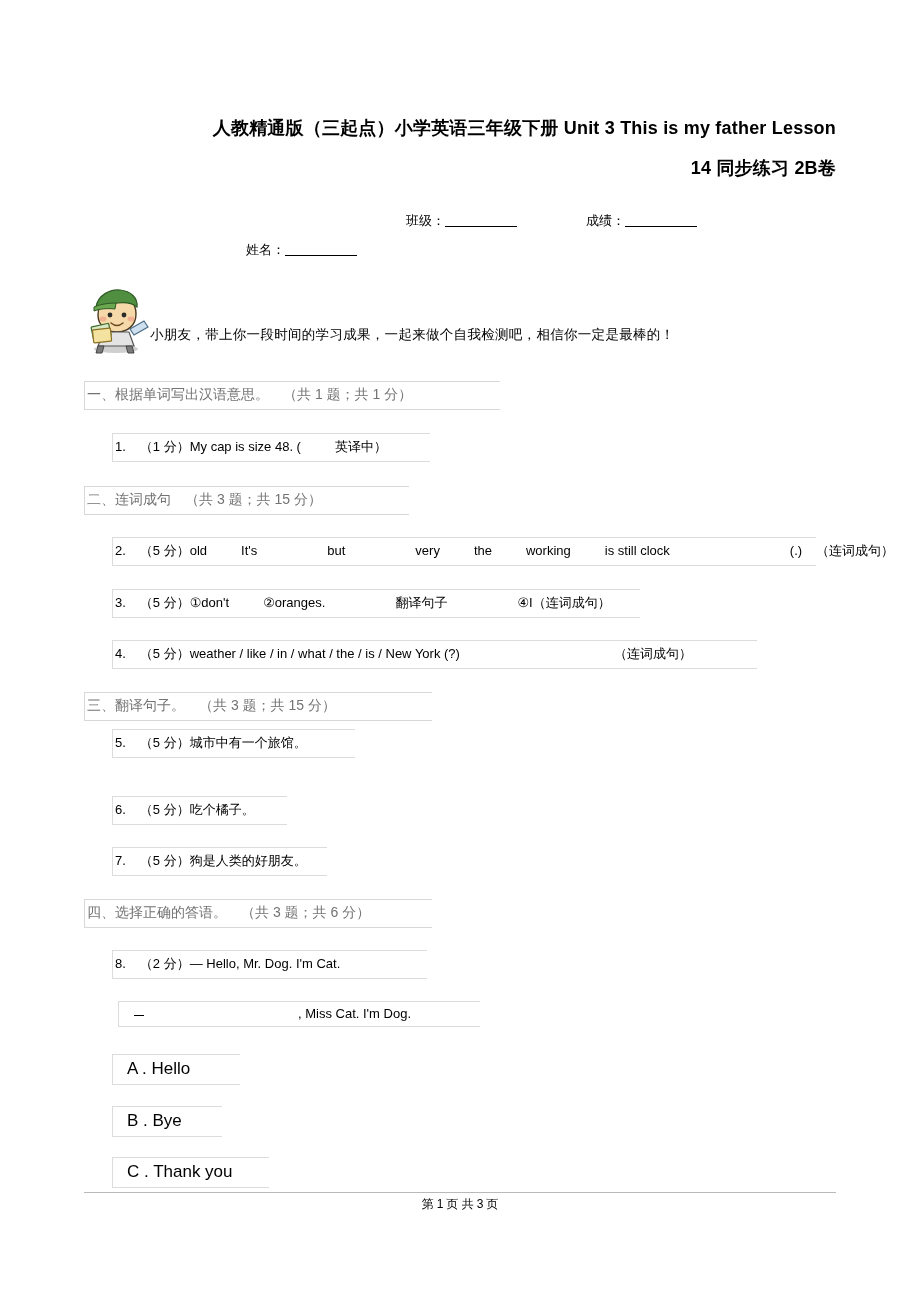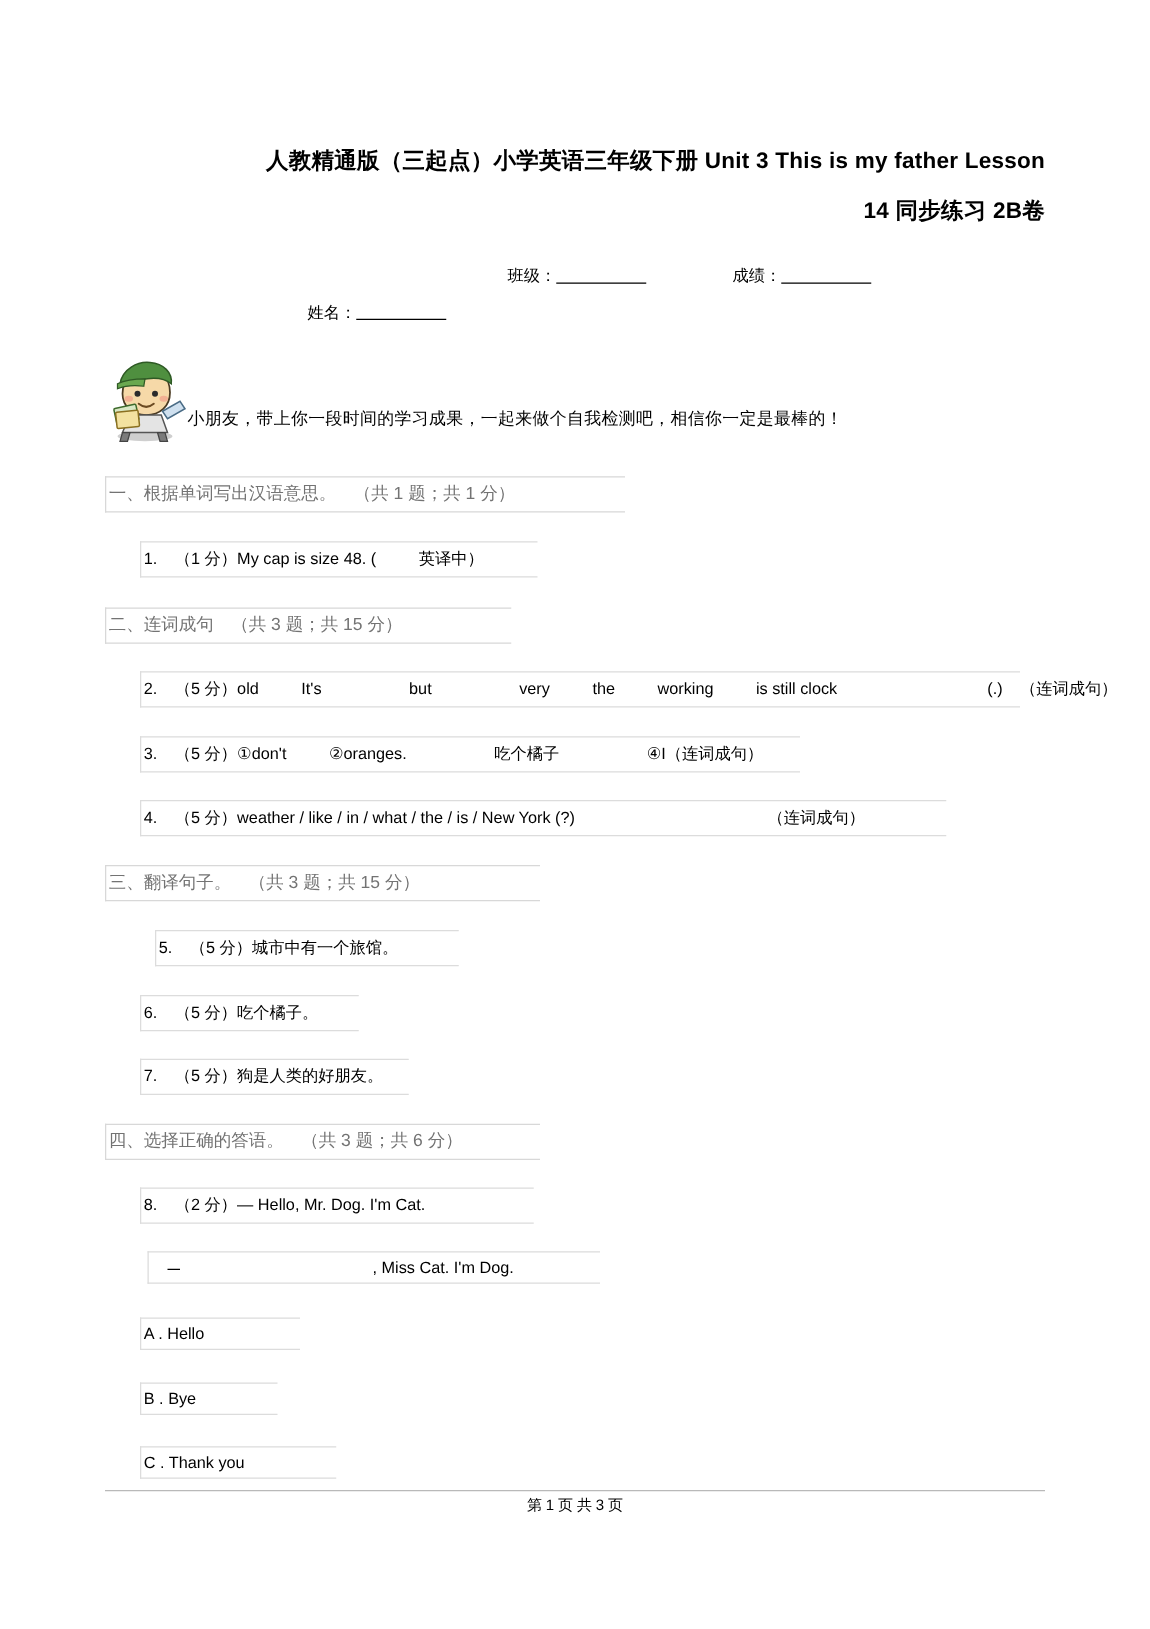--- a/index.html
+++ b/index.html
@@ -116,26 +116,26 @@
   .q .qpts { display: inline-block; }
   .q .qtext { display: inline-block; }
   .spacer-sm { display: inline-block; width: 14px; }
   .spacer-md { display: inline-block; width: 34px; }
   .spacer-lg { display: inline-block; width: 70px; }
   .spacer-xl { display: inline-block; width: 120px; }
 
   .opt {
     position: absolute;
     left: 112px;
-    font-size: 13px;
+    font-size: 17px;
     color: #000;
     white-space: nowrap;
     border: 1px solid #dcdcdc;
     border-right: none;
-    padding: 4px 6px 5px 2px;
+    padding: 4px 6px 5px 14px;
     box-sizing: border-box;
   }
 
   .ansline {
     position: absolute;
     left: 118px;
     font-size: 13px;
     color: #000;
     white-space: nowrap;
     border: 1px solid #dcdcdc;
@@ -224,32 +224,32 @@
 
   <div class="section-head" style="top:486px; width:325px;">
     <span class="sec-num">二、</span><span class="sec-title">连词成句</span><span class="spacer-sm"></span><span class="sec-count">（共 3 题；共 15 分）</span>
   </div>
 
   <div class="q" style="top:537px; width:704px;">
     <span class="qnum">2.</span><span class="spacer-sm"></span><span class="qpts">（5 分）</span><span>old</span><span class="spacer-md"></span><span>It's</span><span class="spacer-lg"></span><span>but</span><span class="spacer-lg"></span><span>very</span><span class="spacer-md"></span><span>the</span><span class="spacer-md"></span><span>working</span><span class="spacer-md"></span><span>is still clock</span><span class="spacer-xl"></span><span>(.)</span><span class="spacer-sm"></span><span>（连词成句）</span>
   </div>
 
   <div class="q" style="top:589px; width:528px;">
-    <span class="qnum">3.</span><span class="spacer-sm"></span><span class="qpts">（5 分）</span><span>①don't</span><span class="spacer-md"></span><span>②oranges.</span><span class="spacer-lg"></span><span>吃个橘子</span><span class="spacer-lg"></span><span>④I</span><span>（连词成句）</span>
+    <span class="qnum">3.</span><span class="spacer-sm"></span><span class="qpts">（5 分）</span><span>①don't</span><span class="spacer-md"></span><span>②oranges.</span><span class="spacer-lg"></span><span>翻译句子</span><span class="spacer-lg"></span><span>④I</span><span>（连词成句）</span>
   </div>
 
   <div class="q" style="top:640px; width:645px;">
     <span class="qnum">4.</span><span class="spacer-sm"></span><span class="qpts">（5 分）</span><span>weather / like / in / what / the / is / New York (?)</span><span class="spacer-xl"></span><span class="spacer-md"></span><span>（连词成句）</span>
   </div>
 
   <div class="section-head" style="top:692px; width:348px;">
     <span class="sec-num">三、</span><span class="sec-title">翻译句子。</span><span class="spacer-sm"></span><span class="sec-count">（共 3 题；共 15 分）</span>
   </div>
 
-  <div class="q" style="top:744px; width:243px;margin-left:12px;">
+  <div class="q" style="top:729px; width:243px;">
     <span class="qnum">5.</span><span class="spacer-sm"></span><span class="qpts">（5 分）</span><span class="qtext">城市中有一个旅馆。</span>
   </div>
 
   <div class="q" style="top:796px; width:175px;">
     <span class="qnum">6.</span><span class="spacer-sm"></span><span class="qpts">（5 分）</span><span class="qtext">吃个橘子。</span>
   </div>
 
   <div class="q" style="top:847px; width:215px;">
     <span class="qnum">7.</span><span class="spacer-sm"></span><span class="qpts">（5 分）</span><span class="qtext">狗是人类的好朋友。</span>
   </div>

